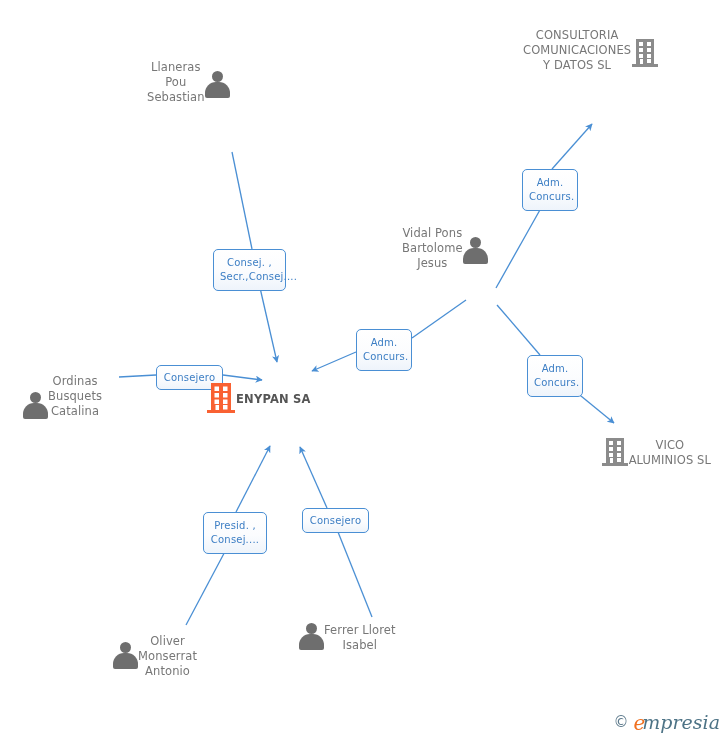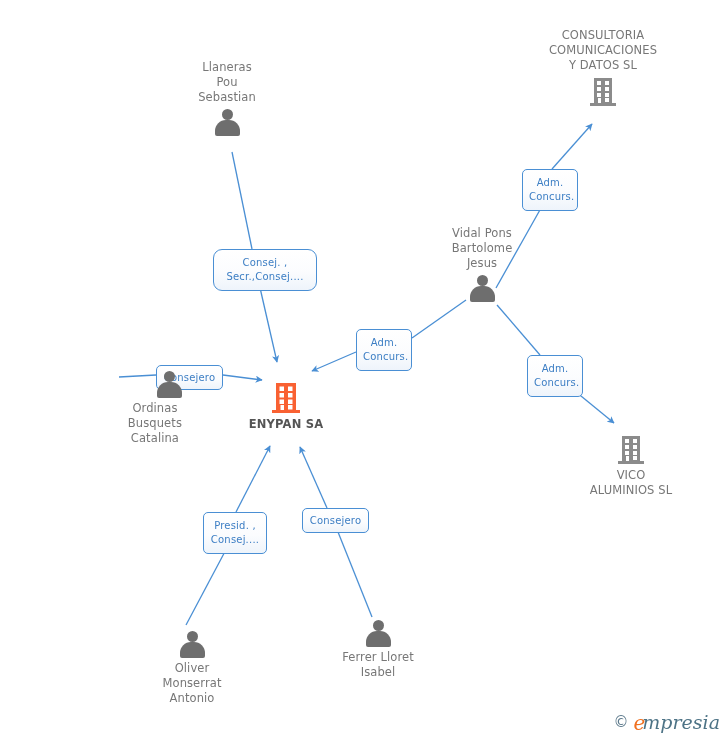--- a/index.html
+++ b/index.html
@@ -22,21 +22,20 @@
     left: 0;
     top: 0;
     width: 728px;
     height: 740px;
   }
 
   
   .node {
     position: absolute;
     display: flex;
-    flex-direction: column;
     align-items: center;
     width: 160px;
     margin-left: -80px;
   }
   .node .label {
     font-size: 11.5px;
     line-height: 15px;
     color: #777777;
     text-align: center;
     white-space: pre-line;
@@ -160,21 +159,21 @@
       <path d="M 223,375 L 262,380" marker-end="url(#arrow)"></path>
 
       <path d="M 186,625 L 229,544"></path>
       <path d="M 236,512 L 270,446" marker-end="url(#arrow)"></path>
 
       <path d="M 372,617 L 336,527"></path>
       <path d="M 327,508 L 300,447" marker-end="url(#arrow)"></path>
     </g>
   </svg>
 
-  <div class="rel-box" style="left:213px; top:249px; width:104px;border-radius:9px;">Consej. ,
+  <div class="rel-box" style="left:213px; top:249px; width:73px;">Consej. ,
 Secr.,Consej....</div>
 
   <div class="rel-box" style="left:522px; top:169px; width:56px;">Adm.
 Concurs.</div>
 
   <div class="rel-box" style="left:356px; top:329px; width:56px;">Adm.
 Concurs.</div>
 
   <div class="rel-box" style="left:527px; top:355px; width:56px;">Adm.
 Concurs.</div>

